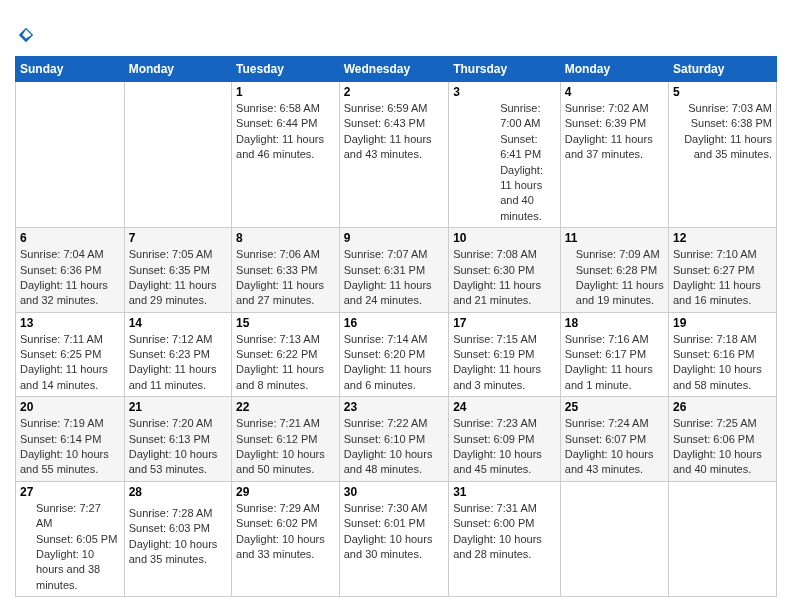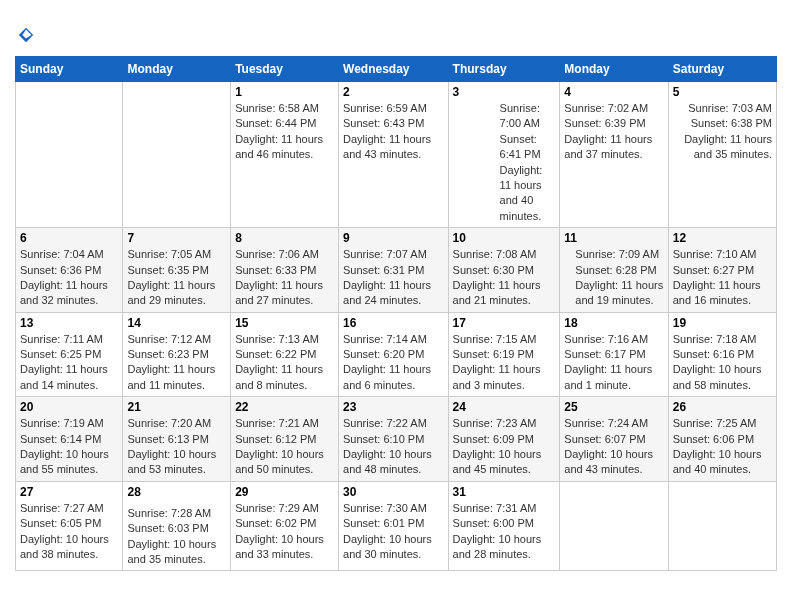--- a/index.html
+++ b/index.html
@@ -293,21 +293,21 @@
           <td>
             <span class="day-num">26</span>
             <div class="day-info" style="white-space: pre-line;">Sunrise: 7:25 AM
 Sunset: 6:06 PM
 Daylight: 10 hours and 40 minutes.</div>
           </td>
         </tr>
         <tr>
           <td>
             <span class="day-num">27</span>
-            <div class="day-info" style="white-space: pre-line;">Sunrise: 7:27 AM
+            <div class="day-info" style="white-space: pre-line; margin-left: 16px;">Sunrise: 7:27 AM
 Sunset: 6:05 PM
 Daylight: 10 hours and 38 minutes.</div>
           </td>
           <td>
             <span class="day-num">28</span>
             <div class="day-info" style="white-space: pre-line; margin-top: 7px;">Sunrise: 7:28 AM
 Sunset: 6:03 PM
 Daylight: 10 hours and 35 minutes.</div>
           </td>
           <td>

